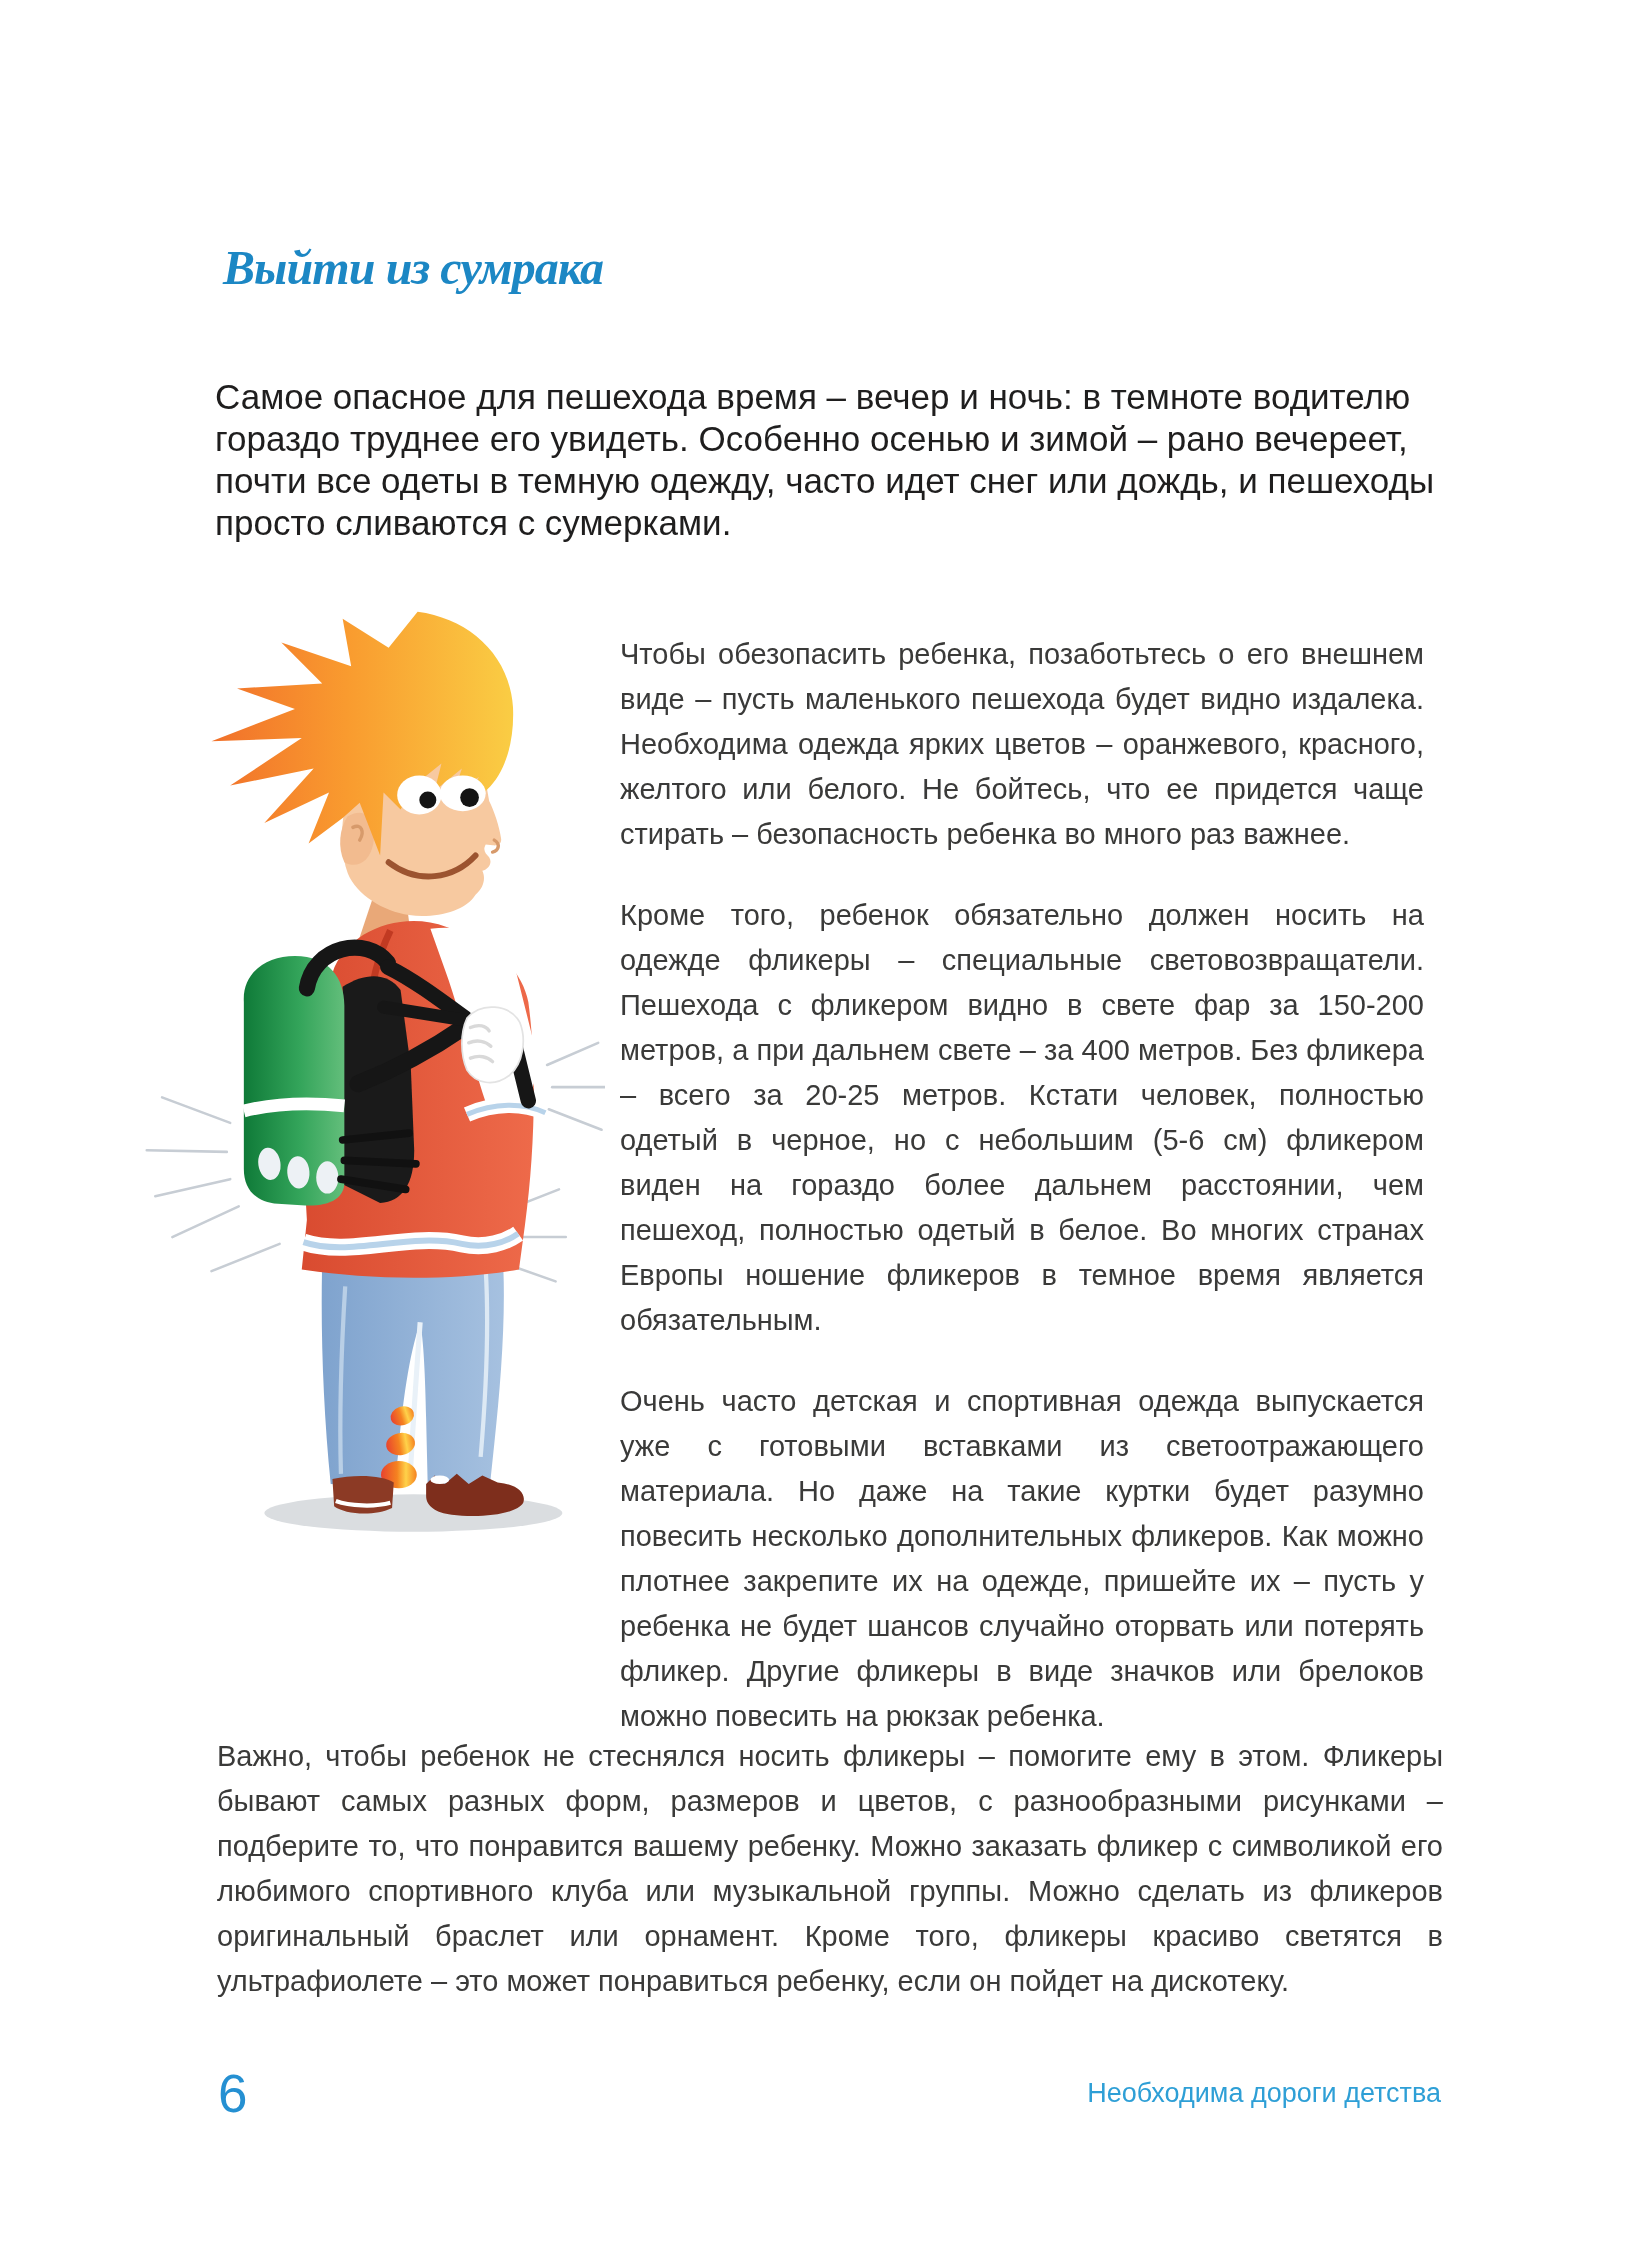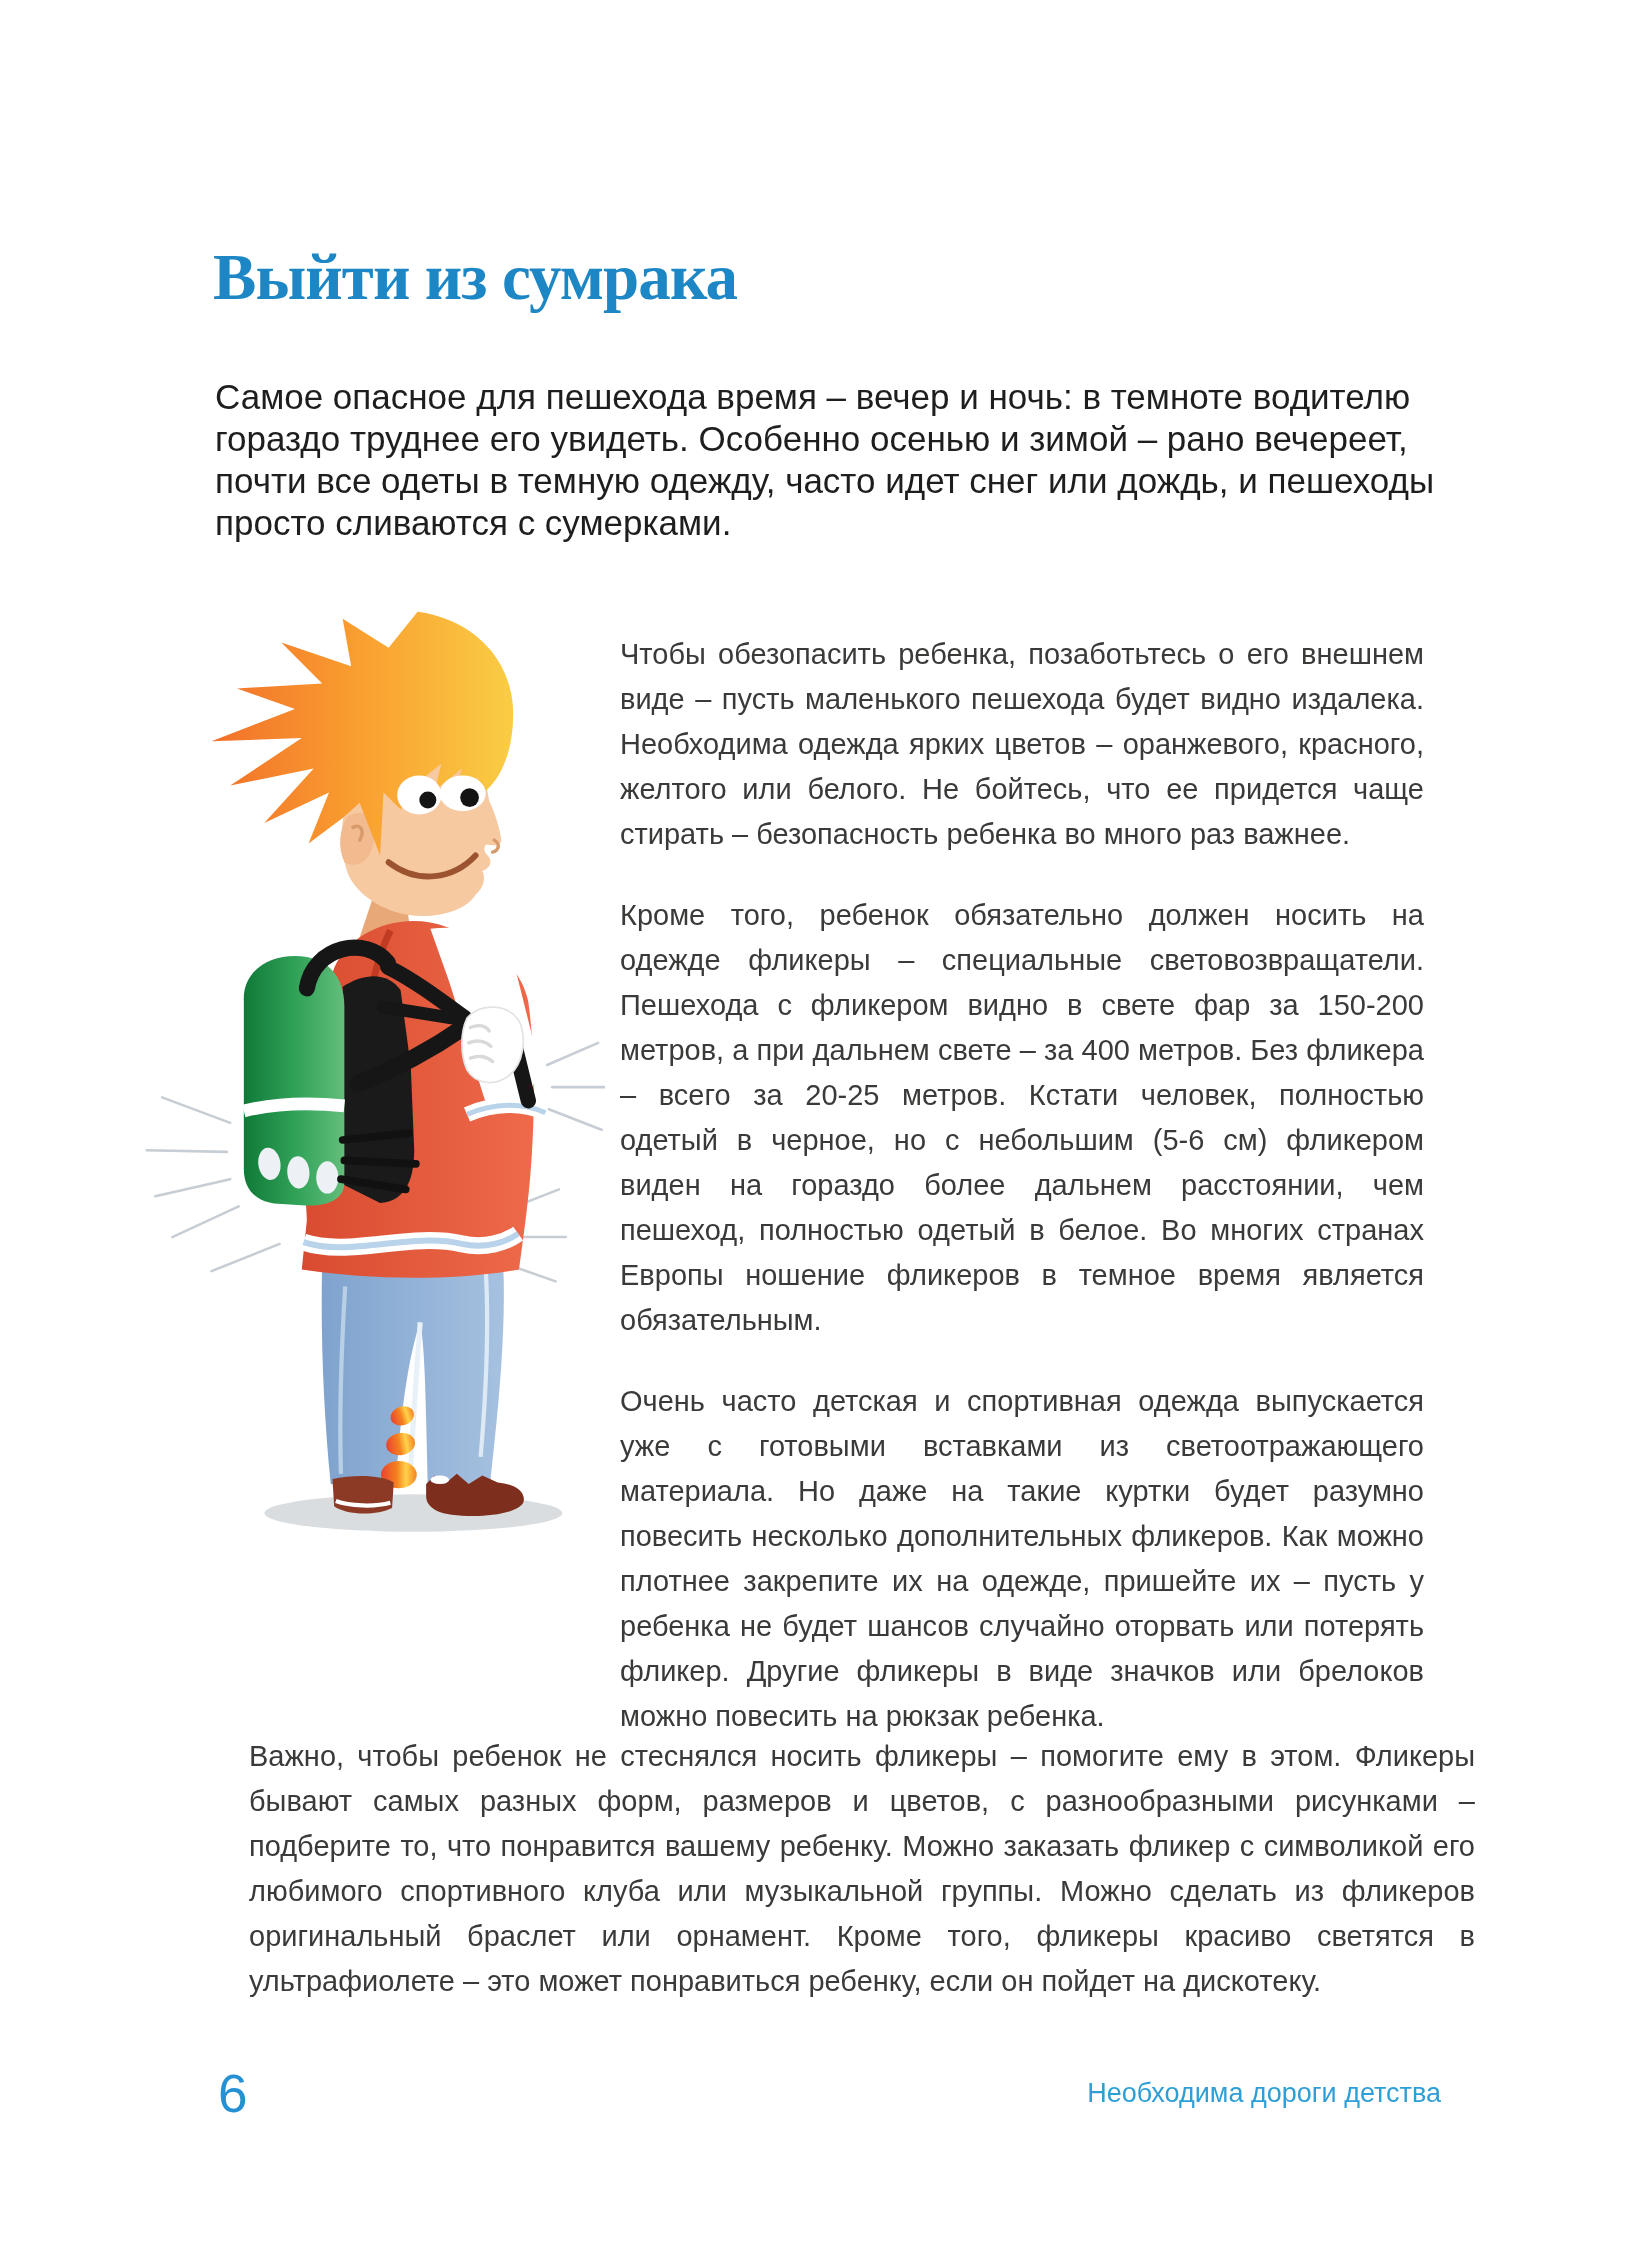--- a/index.html
+++ b/index.html
@@ -13,45 +13,44 @@
   html,body{background:#888;}
   .page{
     position:relative;
     width:1638px;height:2261px;
     background:#ffffff;
     font-family:"Liberation Sans",sans-serif;
     overflow:hidden;
     margin:0 auto;
   }
   .title{
-    position:absolute;left:213px;top:242px;
+    position:absolute;left:223px;top:242px;
     font-family:"Liberation Serif","DejaVu Serif",serif;
-    font-weight:bold;font-size:65px;line-height:1.1;
-    color:var(--title_blue);letter-spacing:-0.9px;
+    font-weight:bold;font-size:48px;line-height:1.1;
+    color:var(--title_blue);letter-spacing:-0.9px;font-style:italic;
   }
   .intro{
     position:absolute;left:215px;top:376px;width:1243px;
     font-weight:normal;font-size:35px;line-height:42px;
     color:var(--intro_text);
   }
   .illustration{
     position:absolute;left:128px;top:588px;width:477px;height:954px;
   }
   .illustration svg{display:block;width:100%;height:100%;}
   .body-col{
     position:absolute;left:620px;top:632px;width:804px;
     font-size:29px;line-height:45px;color:var(--body_text);
     text-align:justify;
   }
   .body-col p{margin-bottom:36px;}
   .closing{
     position:absolute;left:217px;top:1734px;width:1226px;
     font-size:29px;line-height:45px;color:var(--body_text);
     text-align:justify;
-    margin-left:32px;
   }
   .footer-pagenum{
     position:absolute;left:218px;top:2063px;
     font-size:53px;font-weight:400;color:var(--pagenum_blue);
   }
   .footer-booklet{
     position:absolute;right:197px;top:2078px;
     font-size:27px;color:var(--footer_blue);
   }
 </style>

